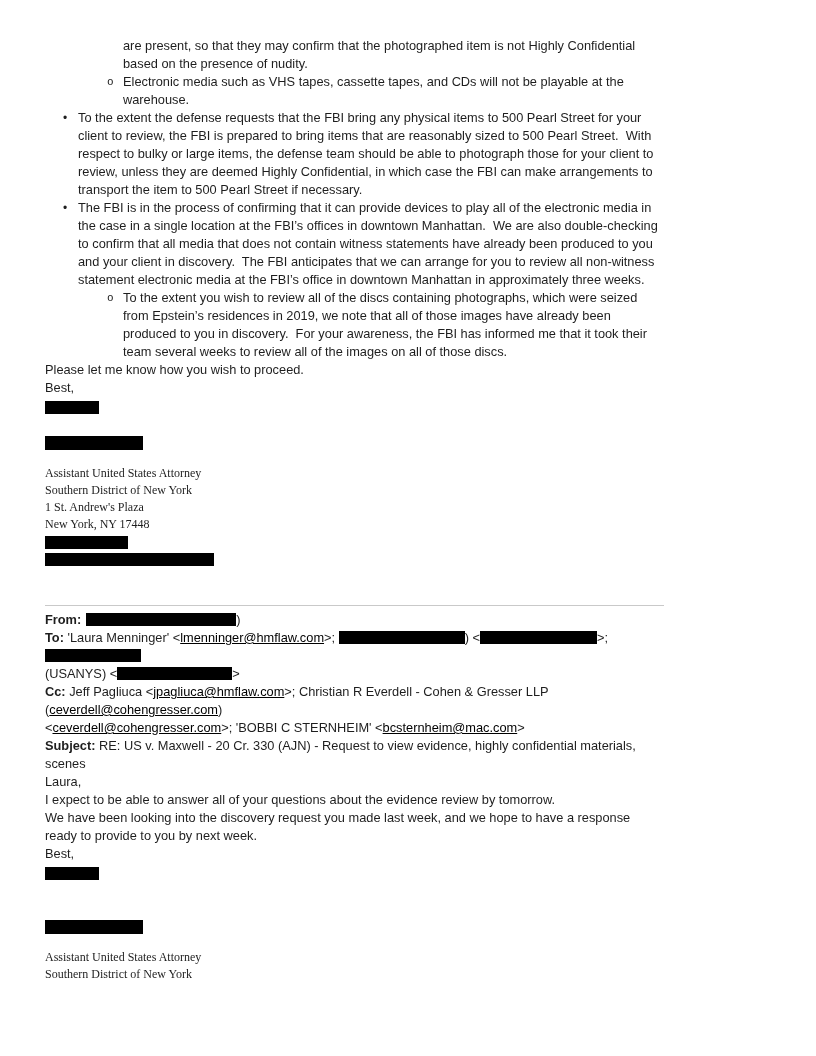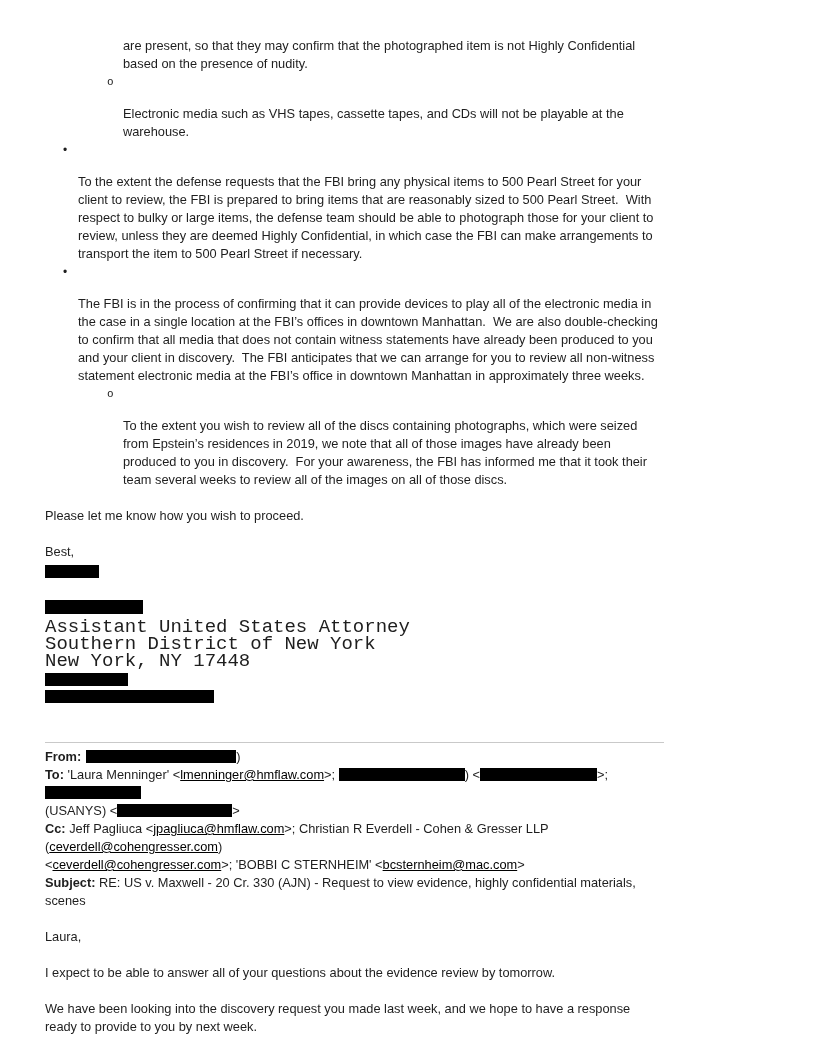--- a/index.html
+++ b/index.html
@@ -13,36 +13,36 @@
     color: #1e1e1e;
     font-family: "Liberation Sans", "DejaVu Sans", sans-serif;
     font-size: 12.8px;
     line-height: 18px;
     overflow: hidden;
   }
   
   .para { margin: 0; white-space: pre-wrap; }
   .cont-l2 { margin-left: 78px; }
   .li { display: flex; }
-  .li .li-text { flex: 1; white-space: pre-wrap; margin-top: 32px; }
+  .li .li-text { flex: 1; white-space: pre-wrap; }
   .li.l1 { margin-left: 18px; }
   .li.l1 .marker { width: 15px; flex: 0 0 15px; font-size: 12px; }
   .li.l2 { margin-left: 62px; }
   .li.l2 .marker { width: 16px; flex: 0 0 16px; font-family: "DejaVu Sans Mono", monospace; font-size: 11px; }
-  .gap-line { margin-top: 18px; }
+  .gap-line { }
   
   .redact { background: #000000; }
   .redact.inline { display: inline-block; height: 13px; vertical-align: -2px; }
   .redact.block { height: 13px; }
   
   .serif-block {
-    font-family: Liberation Mono, monospace;
-    font-size: 19px;
+    font-family: Liberation Serif, serif;
+    font-size: 12px;
     line-height: 17px;
-    margin-top: 5px;
+    margin-top: 15px;
   }
   .serif-block div { white-space: pre-wrap; }
   
   .reply-header {
     margin-top: 39px;
     border-top: 1px solid #c9c9c9;
     padding-top: 5px;
     line-height: 18px;
   }
   .hline b { font-weight: bold; }
@@ -84,20 +84,21 @@
 
     <p class="para gap-line">Please let me know how you wish to proceed.</p>
 
     <p class="para gap-line">Best,</p>
     <div class="redact block" style="width:54px; margin-top:4px;"></div>
 
     <div class="redact block" style="width:98px; height:14px; margin-top:22px;"></div>
     <div class="serif-block">
       <div>Assistant United States Attorney</div>
       <div>Southern District of New York</div>
+      <div>1 St. Andrew's Plaza</div>
       <div>New York, NY 17448</div>
       <div class="redact block" style="width:83px; margin-top:3px;"></div>
       <div class="redact block" style="width:169px; margin-top:4px;"></div>
     </div>
   </section>
 
   <section class="reply-header">
     <div class="hline">
       <b>From:</b><span class="redact inline" style="width:150px; margin-left:5px;"></span><span>)</span>
     </div>

